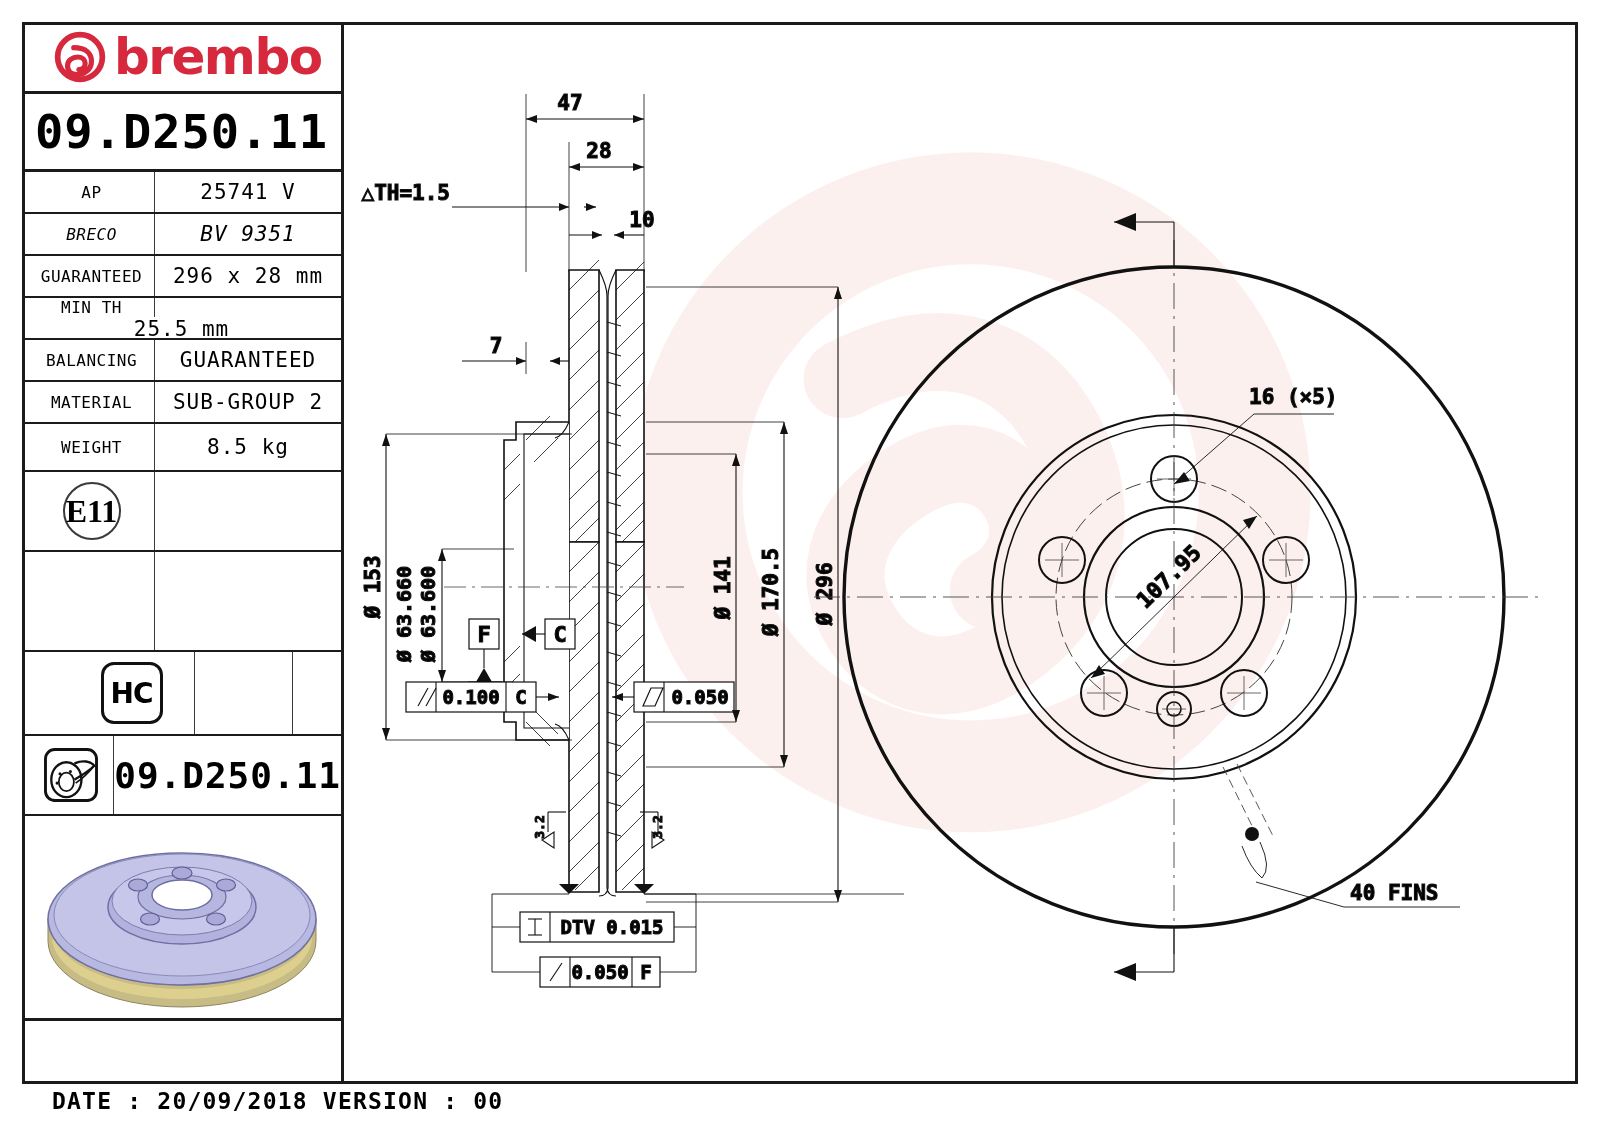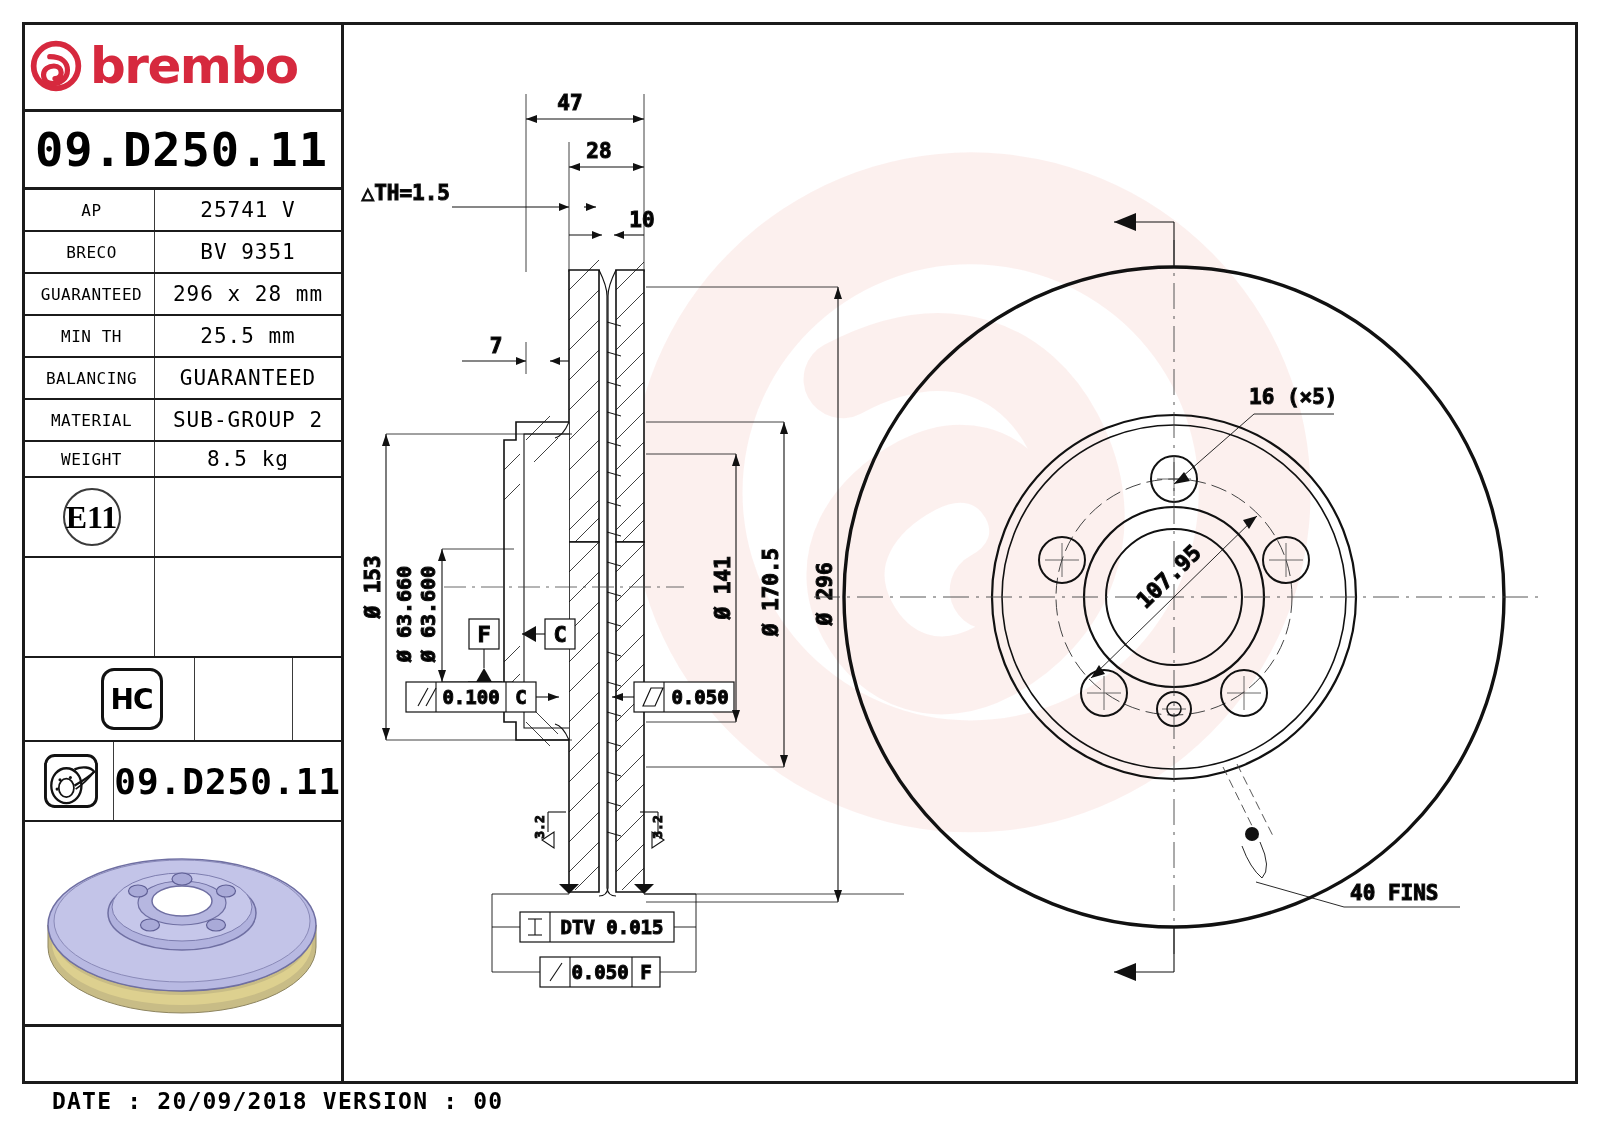--- a/index.html
+++ b/index.html
@@ -34,39 +34,39 @@
     box-sizing:border-box;width:126px;border-right:1.5px solid #3a3a3a;
     display:flex;align-items:center;justify-content:center;
     font-size:16px;letter-spacing:.5px;margin-left:7px;
   }
   .cell-r{
     box-sizing:border-box;flex:1;display:flex;align-items:center;justify-content:center;
     font-size:21px;letter-spacing:1px;text-align:center;
   }
 
   
-  .logorow{height:90px;border-bottom:3px solid #1b1b1b;display:flex;align-items:center;padding-left:8px;box-sizing:border-box;}
+  .logorow{height:72px;border-bottom:3px solid #1b1b1b;display:flex;align-items:center;padding-left:32px;box-sizing:border-box;}
   .logo-mark{width:52px;height:52px;flex:0 0 auto;}
   .logo-text{
     font-family:"DejaVu Sans","Liberation Sans",sans-serif;
     font-size:50px;font-weight:bold;letter-spacing:-1.5px;
     margin-left:8px;line-height:1;
   }
 
   
   .pnrow{height:78px;border-bottom:3px solid #1b1b1b;display:flex;align-items:center;justify-content:center;box-sizing:border-box;}
   .pnrow .pn{font-size:47px;font-weight:bold;letter-spacing:1px;}
 
   .r-ap{height:42px;}
-  .r-breco{height:42px;}
+  .r-breco{height:42px;font-style:italic;}
   .r-dim{height:42px;}
-  .r-minth{height:42px;}
+  .r-minth{height:42px;flex-direction:column;}
   .r-bal{height:42px;}
   .r-mat{height:42px;}
-  .r-weight{height:36px;}
+  .r-weight{height:48px;}
   .r-e11{height:80px;}
   .r-blank1{height:100px;}
   .r-hc{height:84px;padding-left:40px;}
   .r-disc{height:80px;}
   .r-photo{height:202px;border-bottom:3px solid #1b1b1b;}
 
   .e11-badge{
     width:54px;height:54px;border:2px solid #3a3a3a;border-radius:50%;
     display:flex;align-items:center;justify-content:center;
     font-family:Liberation Serif, serif;

